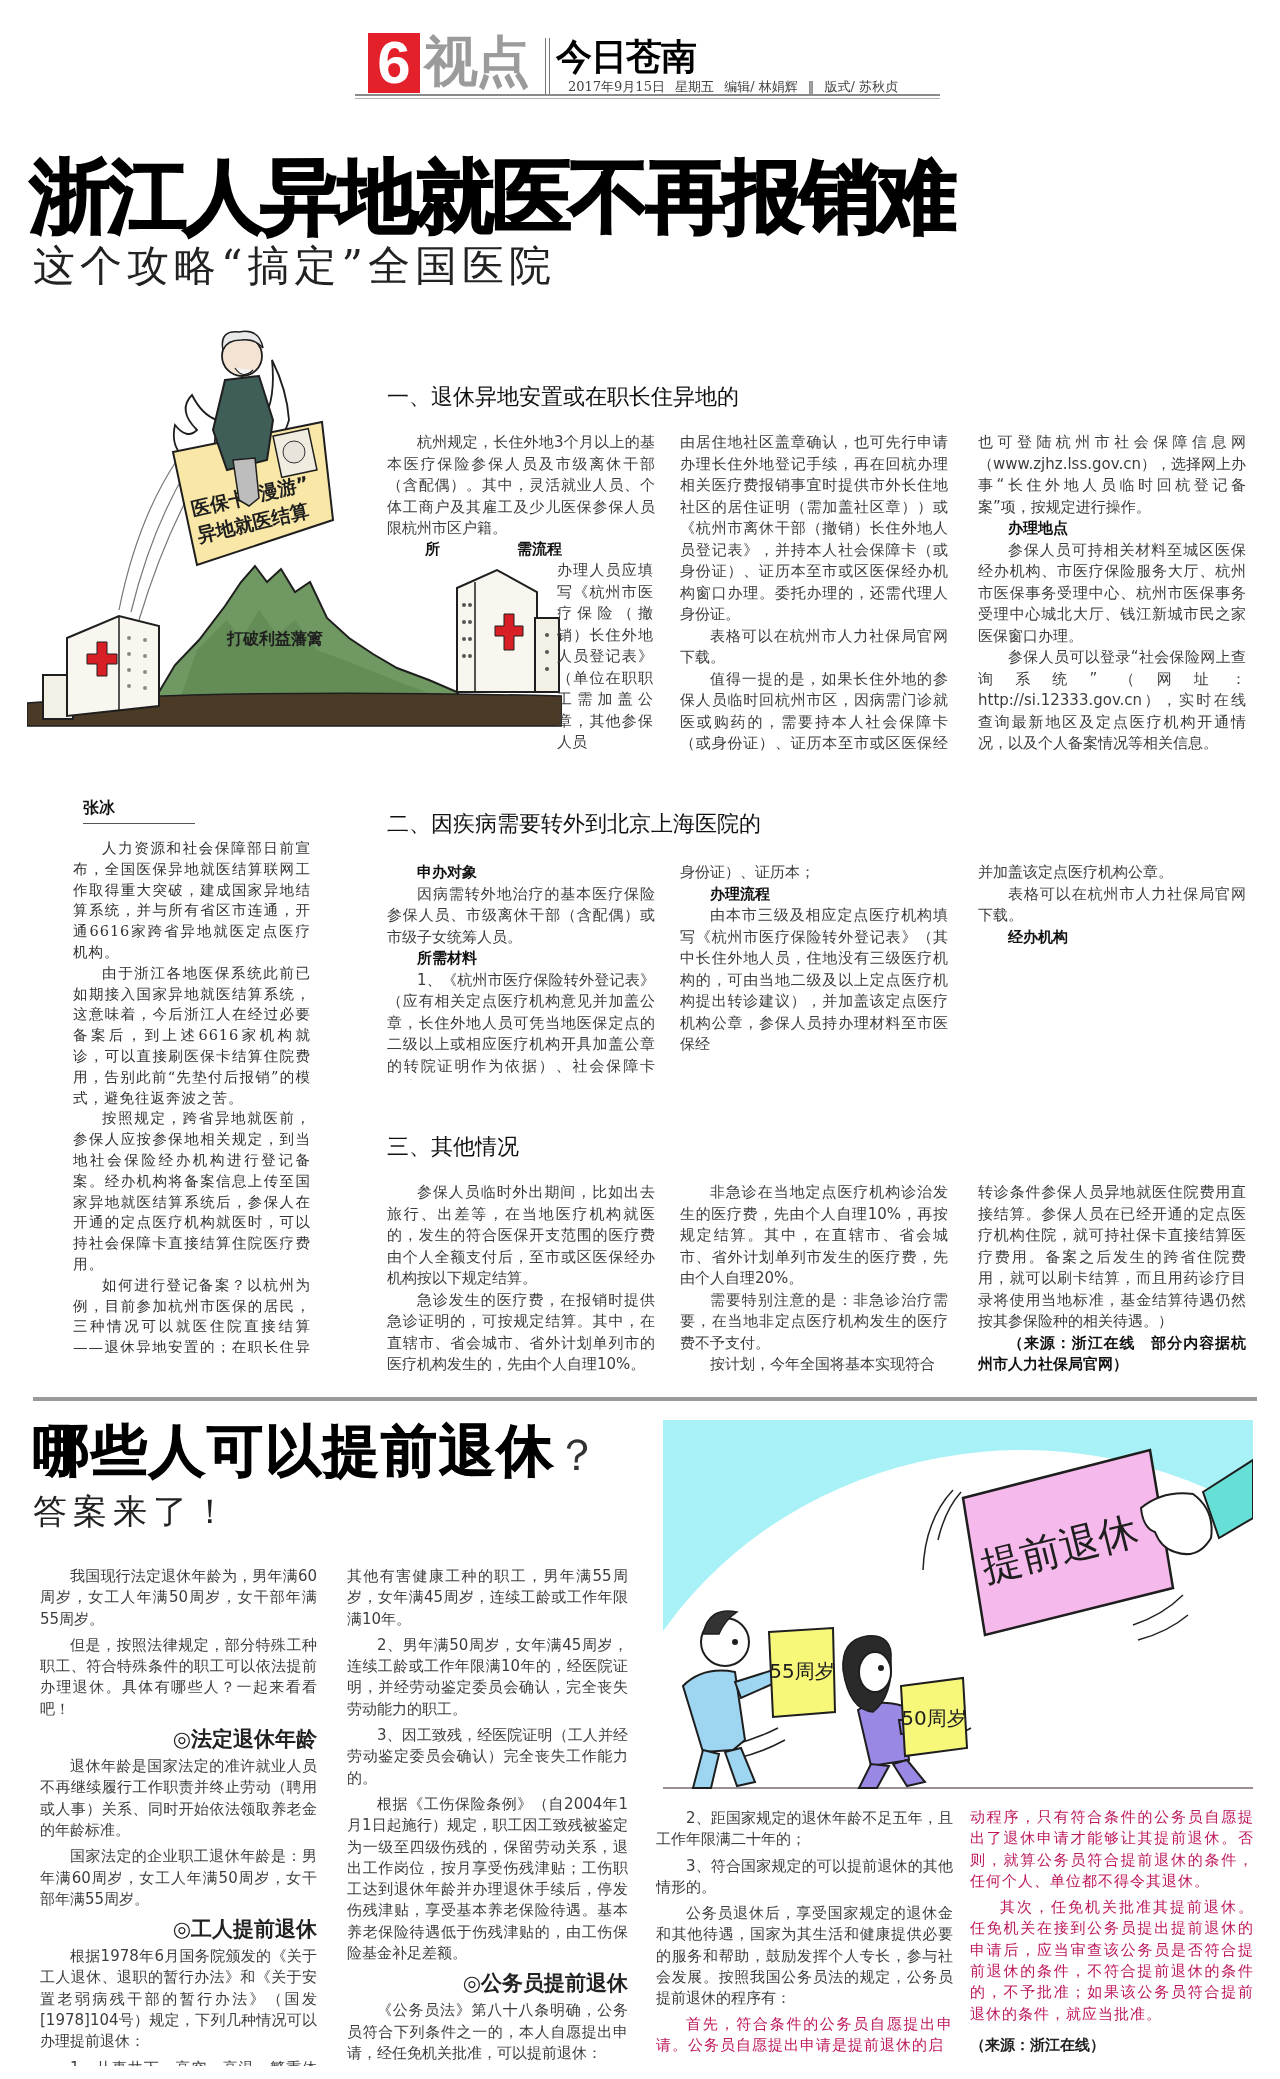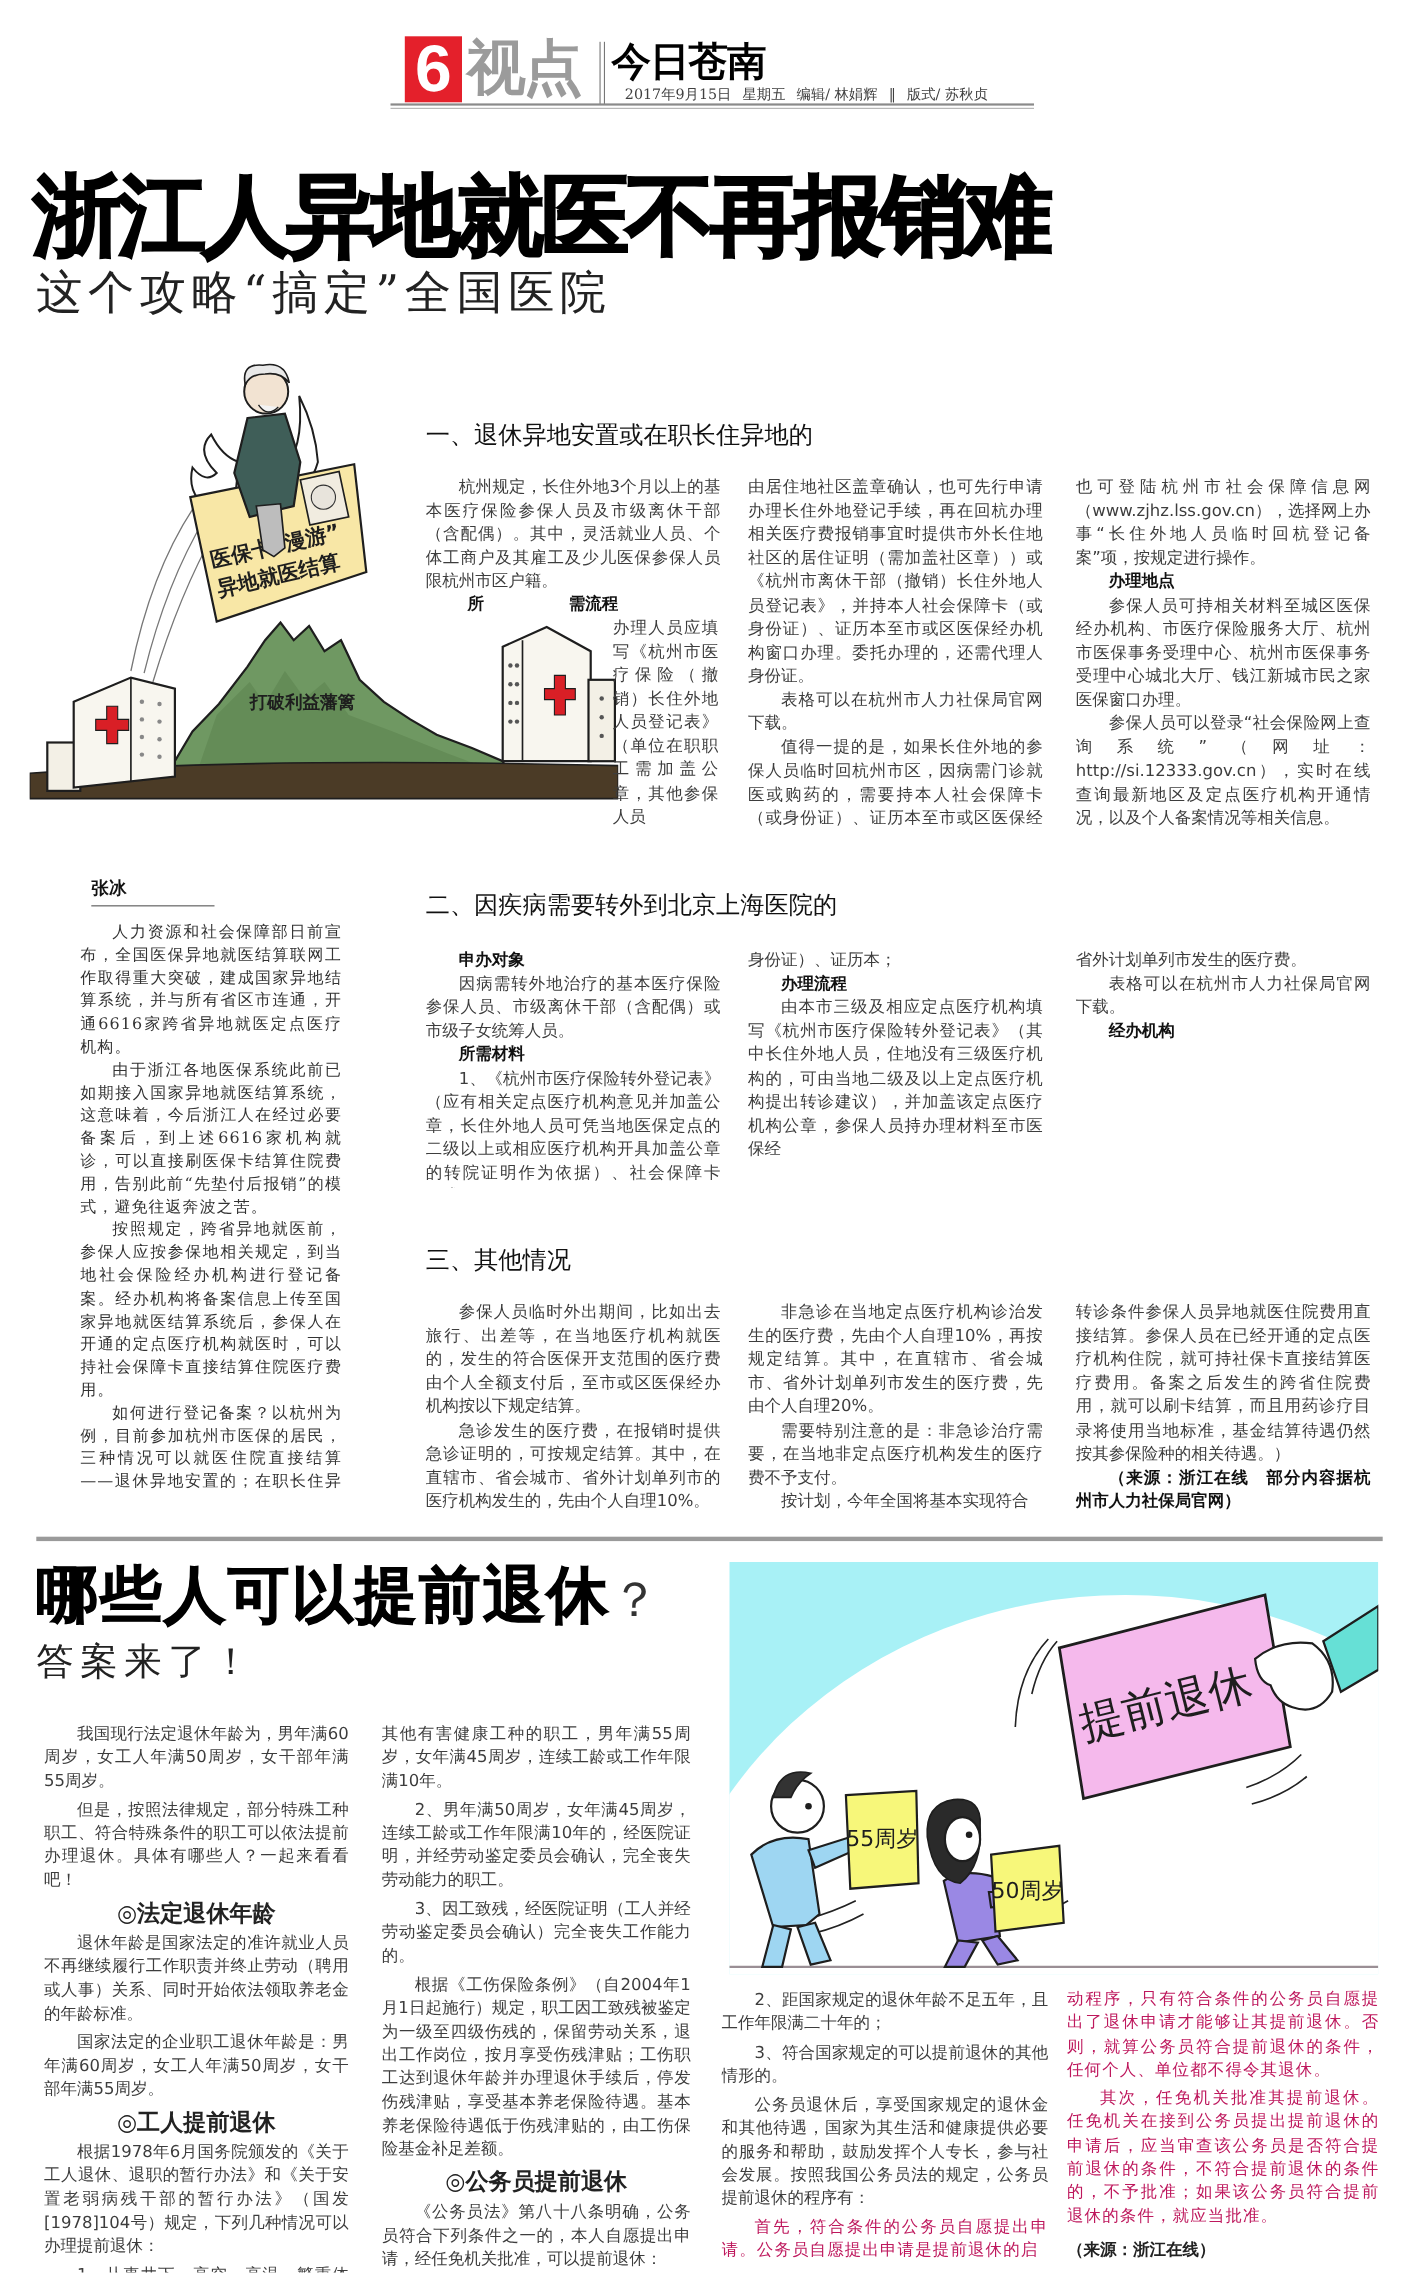--- a/index.html
+++ b/index.html
@@ -38,21 +38,21 @@
 
 
 .t2{left:33px;top:1418px;font:bold 56px/66px "DejaVu Sans",sans-serif;color:#000;letter-spacing:2px;white-space:nowrap;-webkit-text-stroke:1px #000}
 .t2 .q{font-weight:300;font-size:44px;-webkit-text-stroke:0;color:#333}
 .st2{left:33px;top:1490px;font:300 34px/42px "DejaVu Serif",serif;color:#222;letter-spacing:6px;white-space:nowrap}
 .illus2{left:663px;top:1420px;width:590px;height:375px}
 
 .bcol{font:15px/21.3px "DejaVu Sans",sans-serif;color:#3d3d3d;text-align:justify;overflow:hidden}
 .bcol p{text-indent:2em;margin-bottom:5px}
 .bcol p.ni{text-indent:0}
-.bcol .bsh{font:bold 21px/28px "DejaVu Sans",sans-serif;color:#222;text-align:center;margin:5px 0 3px}
+.bcol .bsh{font:bold 21px/28px "DejaVu Sans",sans-serif;color:#222;text-align:right;margin:5px 0 3px}
 .bcol .kai{font-family:Liberation Mono, monospace;letter-spacing:1px;color:#be185d}
 .bcol .bsrc{font-weight:bold;color:#222;text-align:left;margin-top:9px}
 </style>
 </head>
 <body>
 
 <header>
   <div class="abs pgnum">6</div>
   <div class="abs secname">视点</div>
   <div class="abs vrule"></div>
@@ -178,21 +178,21 @@
     <p>因病需转外地治疗的基本医疗保险参保人员、市级离休干部（含配偶）或市级子女统筹人员。</p>
     <div class="sh">所需材料</div>
     <p>1、《杭州市医疗保险转外登记表》（应有相关定点医疗机构意见并加盖公章，长住外地人员可凭当地医保定点的二级以上或相应医疗机构开具加盖公章的转院证明作为依据）、社会保障卡（或</p>
   </div>
   <div class="abs col" style="left:680px;top:862px;height:218px">
     <p class="ni">身份证）、证历本；</p>
     <div class="sh">办理流程</div>
     <p>由本市三级及相应定点医疗机构填写《杭州市医疗保险转外登记表》（其中长住外地人员，住地没有三级医疗机构的，可由当地二级及以上定点医疗机构提出转诊建议），并加盖该定点医疗机构公章，参保人员持办理材料至市医保经</p>
   </div>
   <div class="abs col" style="left:978px;top:862px;height:218px">
-    <p class="ni">省外计划单列市发生的医疗费。</p>
+    <p class="ni">并加盖该定点医疗机构公章。</p>
     <p>表格可以在杭州市人力社保局官网下载。</p>
     <div class="sh">经办机构</div>
   </div>
 
   <h3 class="abs sechead" style="left:387px;top:1133px">三、其他情况</h3>
   <div class="abs col" style="left:387px;top:1182px;height:198px">
     <p>参保人员临时外出期间，比如出去旅行、出差等，在当地医疗机构就医的，发生的符合医保开支范围的医疗费由个人全额支付后，至市或区医保经办机构按以下规定结算。</p>
     <p>急诊发生的医疗费，在报销时提供急诊证明的，可按规定结算。其中，在直辖市、省会城市、省外计划单列市的医疗机构发生的，先由个人自理10%。</p>
   </div>
   <div class="abs col" style="left:680px;top:1182px;height:198px">

